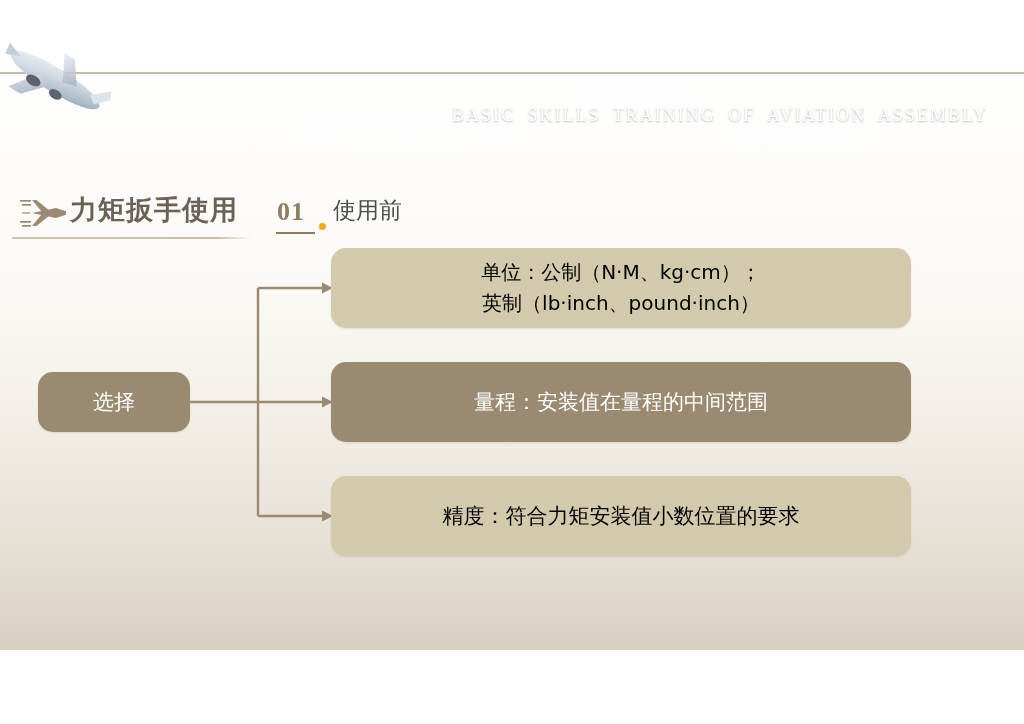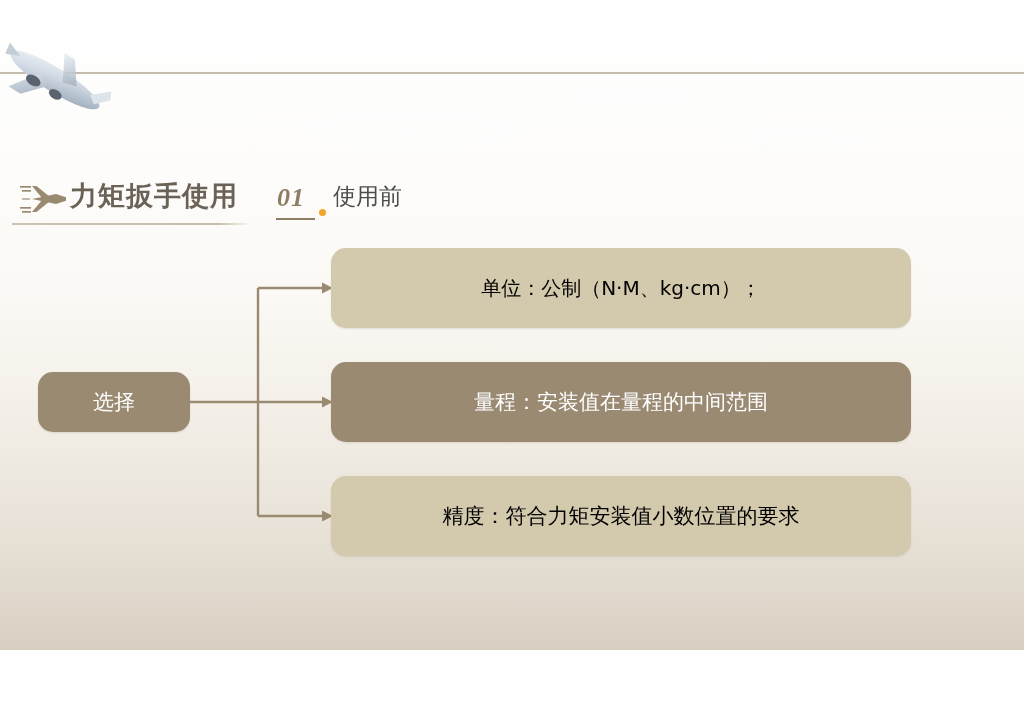--- a/index.html
+++ b/index.html
@@ -115,21 +115,21 @@
     letter-spacing: 2.0px;
     word-spacing: 6px;
     text-shadow: 0 1px 2px rgba(90,90,90,.45);
     white-space: nowrap;
   }
 
   
   #heading {
     position: absolute;
     left: 0;
-    top: 178px;
+    top: 192px;
     width: 856px;
     height: 52px;
   }
   #plane-icon {
     position: absolute;
     left: 18px;
     top: 4px;
     width: 52px;
     height: 34px;
   }
@@ -150,21 +150,20 @@
     top: 45px;
     width: 240px;
     height: 2px;
     background: linear-gradient(to right, #cfc4ae, #c9bfa9 86%, rgba(201,191,169,0));
   }
   #step-number {
     position: absolute;
     left: 277px;
     top: 5px;
     font-family: "Liberation Serif", "DejaVu Serif", serif;
-    font-style: italic;
     font-size: 26px;
     font-weight: bold;
     color: #8d7d63;
     letter-spacing: 1px;
   }
   #step-number-underline {
     position: absolute;
     left: 276px;
     top: 40px;
     width: 39px;
@@ -265,20 +264,21 @@
         <ellipse cx="62" cy="68" rx="52" ry="12" fill="url(#fuse)"></ellipse>
         <path d="M20 66 L4 60 L6 72 Z" fill="#c3ced9"></path>
         <path d="M46 70 L26 98 L40 98 L60 76 Z" fill="url(#wingg)"></path>
         <path d="M70 66 L56 40 L68 40 L84 62 Z" fill="url(#wingg)" opacity=".85"></path>
         <ellipse cx="44" cy="80" rx="8" ry="5" fill="#5a646e"></ellipse>
         <ellipse cx="70" cy="80" rx="7" ry="4.5" fill="#5a646e"></ellipse>
         <path d="M100 62 L116 48 L120 56 L108 68 Z" fill="#dde4ea"></path>
       </g>
     </svg>
 
+    <div id="banner-title-en">BASIC SKILLS TRAINING OF AVIATION ASSEMBLY</div>
   </div>
 
   <div id="heading">
     <svg id="plane-icon" viewBox="0 0 52 34">
       <g fill="#9A8A72">
         <path d="M14 17 L38 12 L48 15.2 L48 18.8 L38 22 Z"></path>
         <path d="M24 16 L14 4 L18.5 4 L32 15 Z"></path>
         <path d="M24 18 L14 30 L18.5 30 L32 19 Z"></path>
         <path d="M12 16.4 L4 16.4 L4 17.6 L12 17.6 Z"></path>
       </g>
@@ -316,20 +316,21 @@
     </g>
   </svg>
 
   <div class="node dark" id="node-source">
     <span>选择</span>
   </div>
 
   <div class="node light" id="node-unit">
     <div>
       <div class="cn">单位：公制（N·M、kg·cm）；</div>
+      <div class="cn">英制（lb·inch、pound·inch）</div>
     </div>
   </div>
 
   <div class="node light" id="node-precision">
     <span>精度：符合力矩安装值小数位置的要求</span>
   </div>
 
   <div class="node dark" id="node-range">
     <span>量程：安装值在量程的中间范围</span>
   </div>

